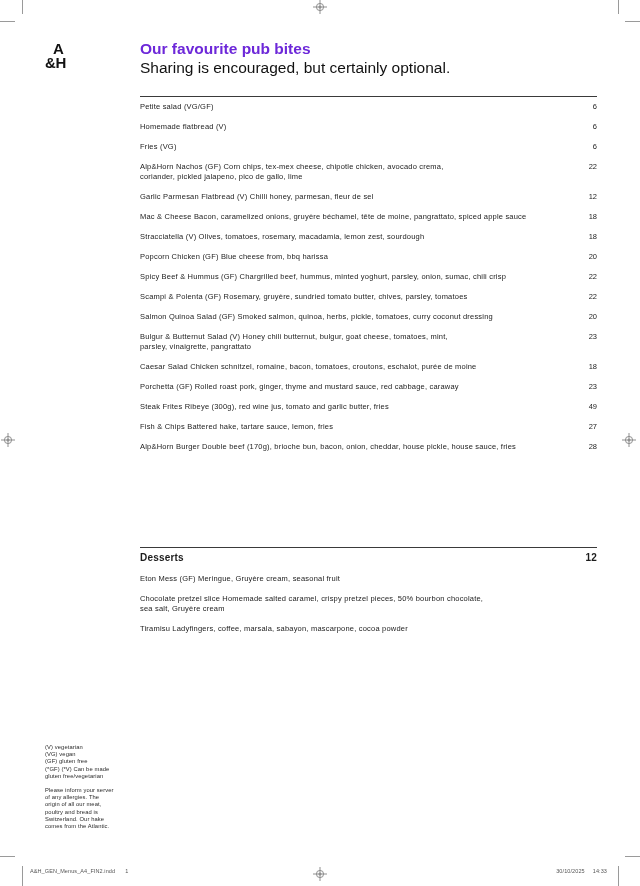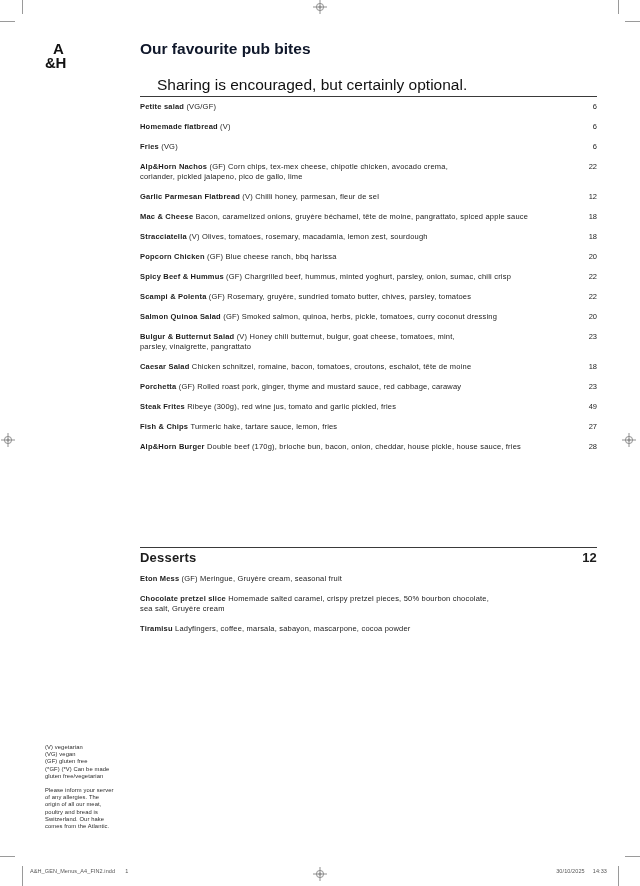--- a/index.html
+++ b/index.html
@@ -12,31 +12,31 @@
   .crop.h{height:1px;width:15px;}
   .crop.v{width:1px;height:14px;}
   
   .reg{position:absolute;width:14px;height:14px;}
   .reg svg{display:block;}
   
   .logo{position:absolute;left:45px;top:42px;font-weight:bold;font-size:15px;line-height:13.5px;letter-spacing:-0.3px;color:#111;}
   .logo .l1{padding-left:8px;}
   
   .header{position:absolute;left:140px;top:39px;}
-  .header h1{margin:0;font-size:15.5px;line-height:19px;font-weight:bold;color:#0f172a;}
-  .header p{margin:17px;font-size:15.5px;line-height:19px;font-weight:normal;color:#111;}
+  .header h1{margin:0;font-size:15.5px;line-height:19px;font-weight:bold;color:#6d28d9;}
+  .header p{margin:0;font-size:15.5px;line-height:19px;font-weight:normal;color:#111;}
   
   .menu,.desserts{position:absolute;left:140px;width:457px;border-top:1px solid #3a3a3a;padding-top:5px;}
   .menu{top:96px;}
   .desserts{top:547px;}
   .menu-row{display:flex;align-items:flex-start;gap:10px;margin-bottom:10px;}
   .item-text{flex:1;margin:0;font-size:7.5px;line-height:10px;letter-spacing:0.2px;white-space:pre-line;}
-  .item-text .nm{font-weight:bold;}
+  .item-text .nm{font-weight:normal;}
   .price{font-size:7.5px;line-height:10px;min-width:16px;text-align:right;}
-  .desserts-header{display:flex;justify-content:space-between;font-size:13px;line-height:10px;font-weight:bold;letter-spacing:0.2px;margin-bottom:11px;}
+  .desserts-header{display:flex;justify-content:space-between;font-size:10px;line-height:10px;font-weight:bold;letter-spacing:0.2px;margin-bottom:11px;}
   
   .legend{position:absolute;left:45px;top:744px;width:120px;font-size:5.8px;line-height:7.2px;color:#2a2a2a;}
   .legend p{margin:0 0 7px 0;white-space:pre-line;letter-spacing:0.1px;}
   
   .slug-left{position:absolute;left:30px;top:868px;display:flex;gap:10px;font-size:5.5px;color:#555;letter-spacing:0.1px;}
   .slug-right{position:absolute;right:33px;top:868px;display:flex;gap:8px;font-size:5.5px;color:#555;letter-spacing:0.1px;}
 </style>
 </head>
 <body>
 
@@ -128,21 +128,21 @@
           <span class="price">18</span>
         </div>
 
   <div class="menu-row">
           <p class="item-text"><span class="nm">Stracciatella</span><span class="ds"> (V) Olives, tomatoes, rosemary, macadamia, lemon zest, sourdough</span></p>
           <span class="price">18</span>
         </div>
 
 
   <div class="menu-row">
-          <p class="item-text"><span class="nm">Popcorn Chicken</span><span class="ds"> (GF) Blue cheese ranch, bbq harissa</span></p>
+          <p class="item-text"><span class="nm">Popcorn Chicken</span><span class="ds"> (GF) Blue cheese from, bbq harissa</span></p>
           <span class="price">20</span>
         </div>
 
   <div class="menu-row">
           <p class="item-text"><span class="nm">Spicy Beef &amp; Hummus</span><span class="ds"> (GF) Chargrilled beef, hummus, minted yoghurt, parsley, onion, sumac, chili crisp</span></p>
           <span class="price">22</span>
         </div>
 
   <div class="menu-row">
           <p class="item-text"><span class="nm">Scampi &amp; Polenta</span><span class="ds"> (GF) Rosemary, gruyère, sundried tomato butter, chives, parsley, tomatoes</span></p>
@@ -154,37 +154,37 @@
           <span class="price">20</span>
         </div>
 
   <div class="menu-row">
           <p class="item-text"><span class="nm">Bulgur &amp; Butternut Salad</span><span class="ds"> (V) Honey chili butternut, bulgur, goat cheese, tomatoes, mint,
 parsley, vinaigrette, pangrattato</span></p>
           <span class="price">23</span>
         </div>
 
   <div class="menu-row">
-          <p class="item-text"><span class="nm">Caesar Salad</span><span class="ds"> Chicken schnitzel, romaine, bacon, tomatoes, croutons, eschalot, tête de moine</span></p>
+          <p class="item-text"><span class="nm">Caesar Salad</span><span class="ds"> Chicken schnitzel, romaine, bacon, tomatoes, croutons, eschalot, purée de moine</span></p>
           <span class="price">18</span>
         </div>
 
   <div class="menu-row">
           <p class="item-text"><span class="nm">Porchetta</span><span class="ds"> (GF) Rolled roast pork, ginger, thyme and mustard sauce, red cabbage, caraway</span></p>
           <span class="price">23</span>
         </div>
 
 
   <div class="menu-row">
-          <p class="item-text"><span class="nm">Steak Frites</span><span class="ds"> Ribeye (300g), red wine jus, tomato and garlic pickled, fries</span></p>
+          <p class="item-text"><span class="nm">Steak Frites</span><span class="ds"> Ribeye (300g), red wine jus, tomato and garlic butter, fries</span></p>
           <span class="price">49</span>
         </div>
 
   <div class="menu-row">
-          <p class="item-text"><span class="nm">Fish &amp; Chips</span><span class="ds"> Turmeric hake, tartare sauce, lemon, fries</span></p>
+          <p class="item-text"><span class="nm">Fish &amp; Chips</span><span class="ds"> Battered hake, tartare sauce, lemon, fries</span></p>
           <span class="price">27</span>
         </div>
 
   <div class="menu-row">
           <p class="item-text"><span class="nm">Alp&amp;Horn Burger</span><span class="ds"> Double beef (170g), brioche bun, bacon, onion, cheddar, house pickle, house sauce, fries</span></p>
           <span class="price">28</span>
         </div>
 </div>
   </div>
 

